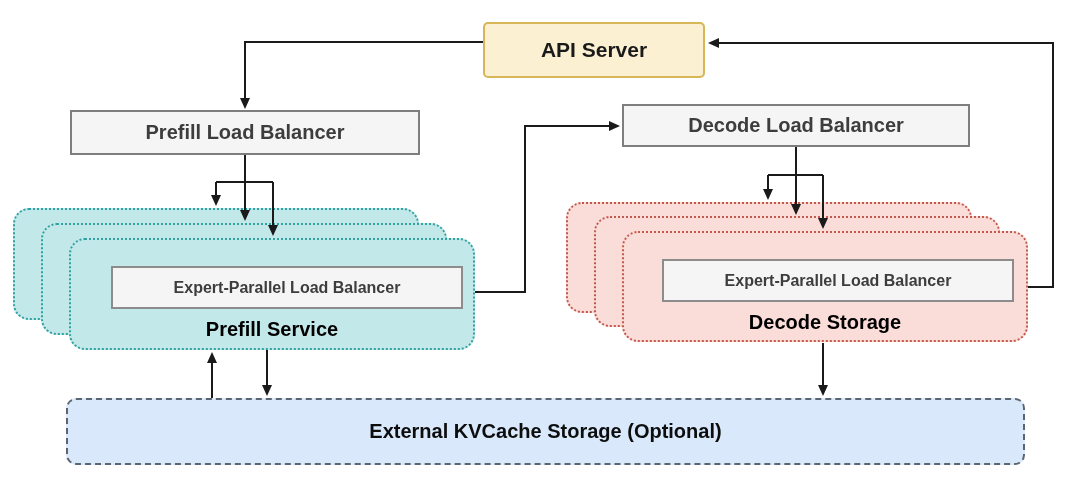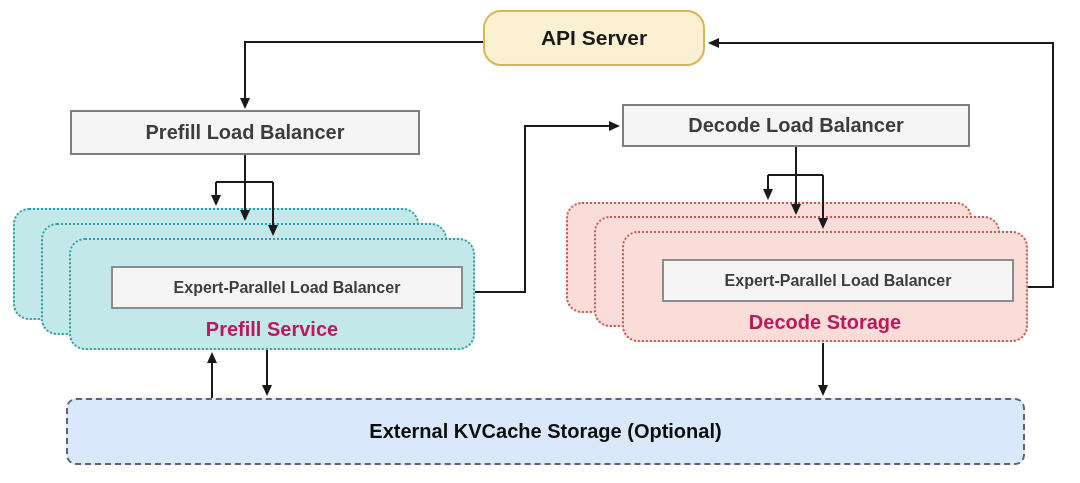--- a/index.html
+++ b/index.html
@@ -14,24 +14,24 @@
   .box {
     position: absolute;
     box-sizing: border-box;
     display: flex;
     align-items: center;
     justify-content: center;
     font-weight: bold;
     text-align: center;
   }
   .api-server {
-    left: 483px; top: 10px; width: 222px; height: 56px;
+    left: 483px; top: 22px; width: 222px; height: 56px;
     background: var(--api-fill, #FBF0D2);
     border: 2px solid var(--api-stroke, #D6B656);
-    border-radius: 18px;
+    border-radius: 5px;
     font-size: 21px;
     color: #1a1a1a;
     z-index: 2;
   }
   .lb-box {
     background: var(--gray-fill, #F5F5F5);
     border: 2px solid var(--gray-stroke, #7e7e7e);
     font-size: 20px;
     color: #3d3d3d;
     z-index: 2;
@@ -73,21 +73,21 @@
   }
   .teal .eplb { left: 28px; top: 26px; width: 352px; height: 43px; }
   .pink .eplb { left: 26px; top: 26px; width: 352px; height: 43px; }
   .service-label {
     position: absolute;
     left: 0; right: 0;
     top: 78px;
     text-align: center;
     font-size: 20px;
     font-weight: bold;
-    color: #be185d;
+    color: #000000;
   }
   .kvcache {
     left: 66px; top: 398px; width: 959px; height: 67px;
     background: var(--blue-fill, #D9E9FB);
     border: 2px dashed var(--blue-stroke, #5A6570);
     border-radius: 10px;
     font-size: 20px;
     color: #0d0d0d;
     z-index: 2;
   }

